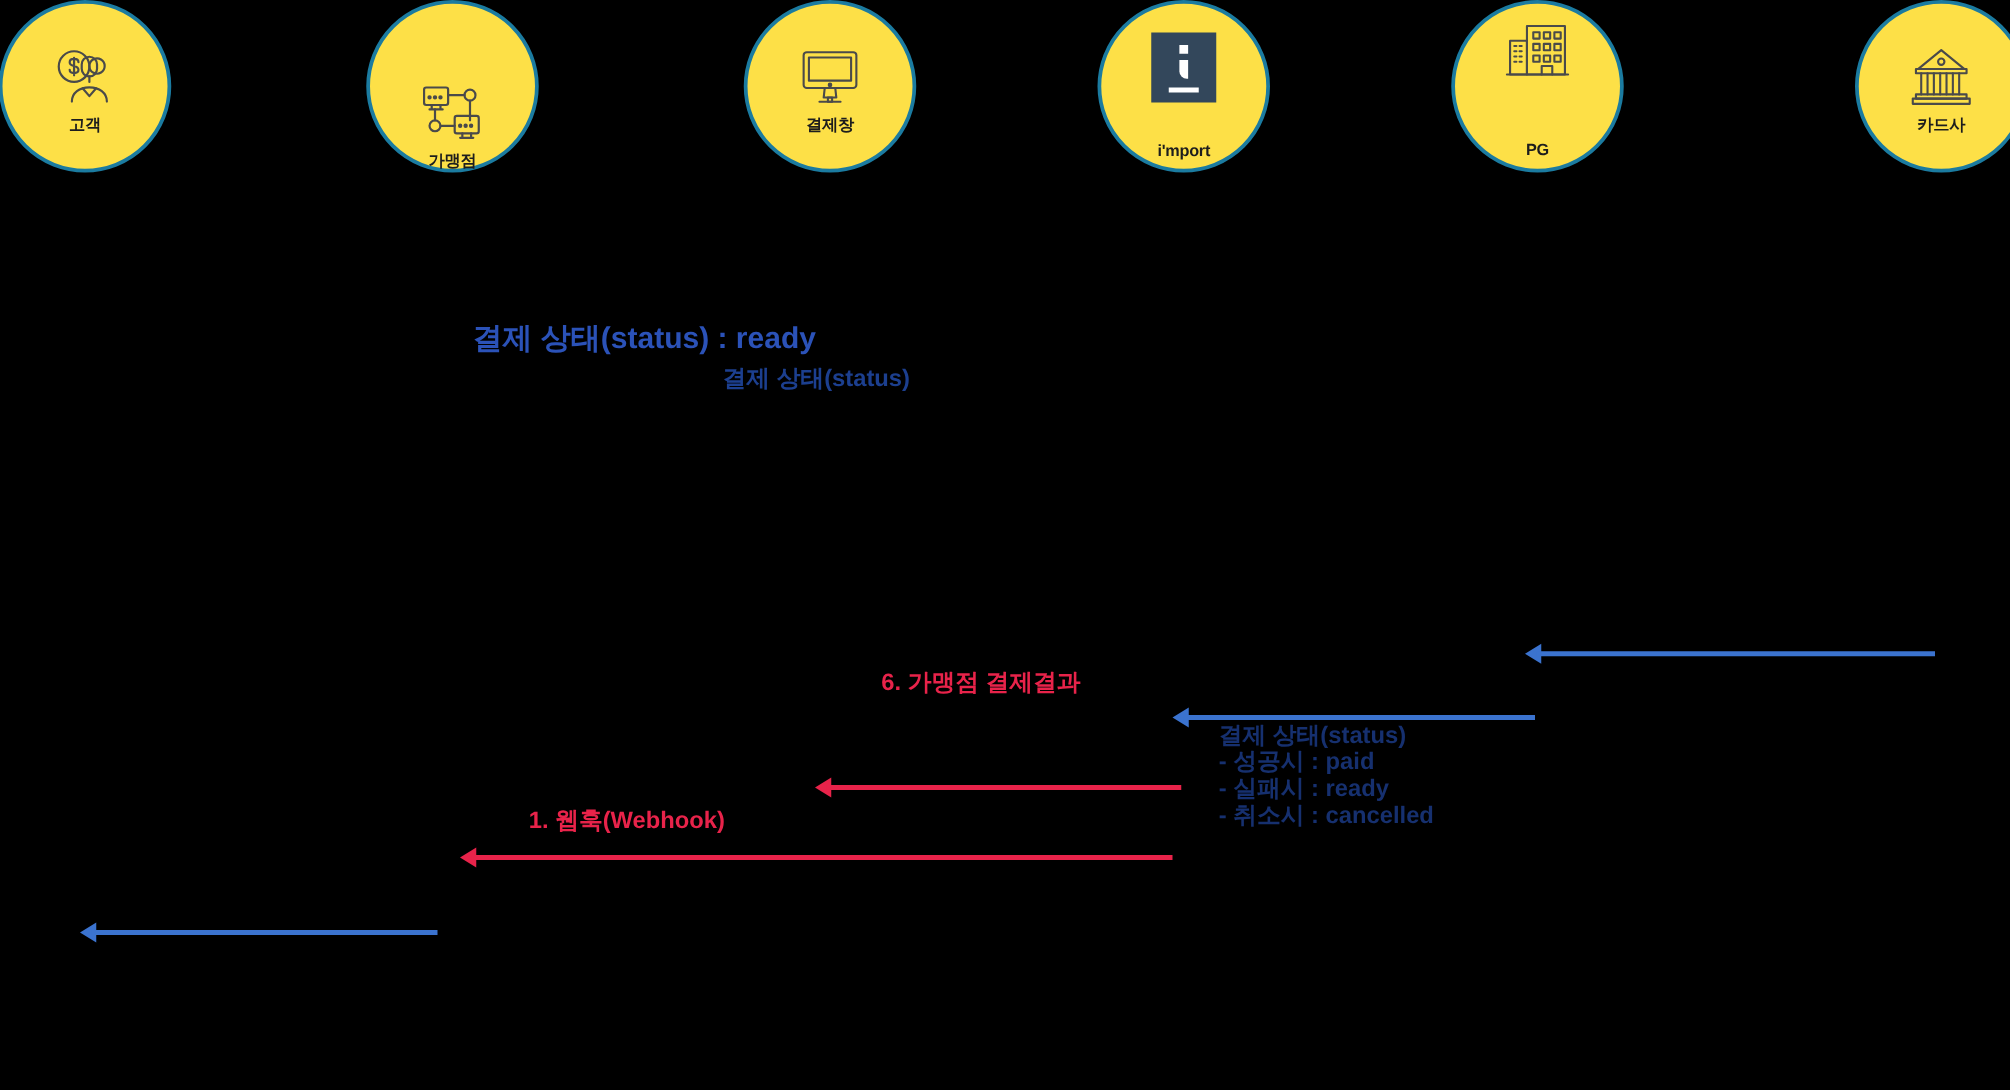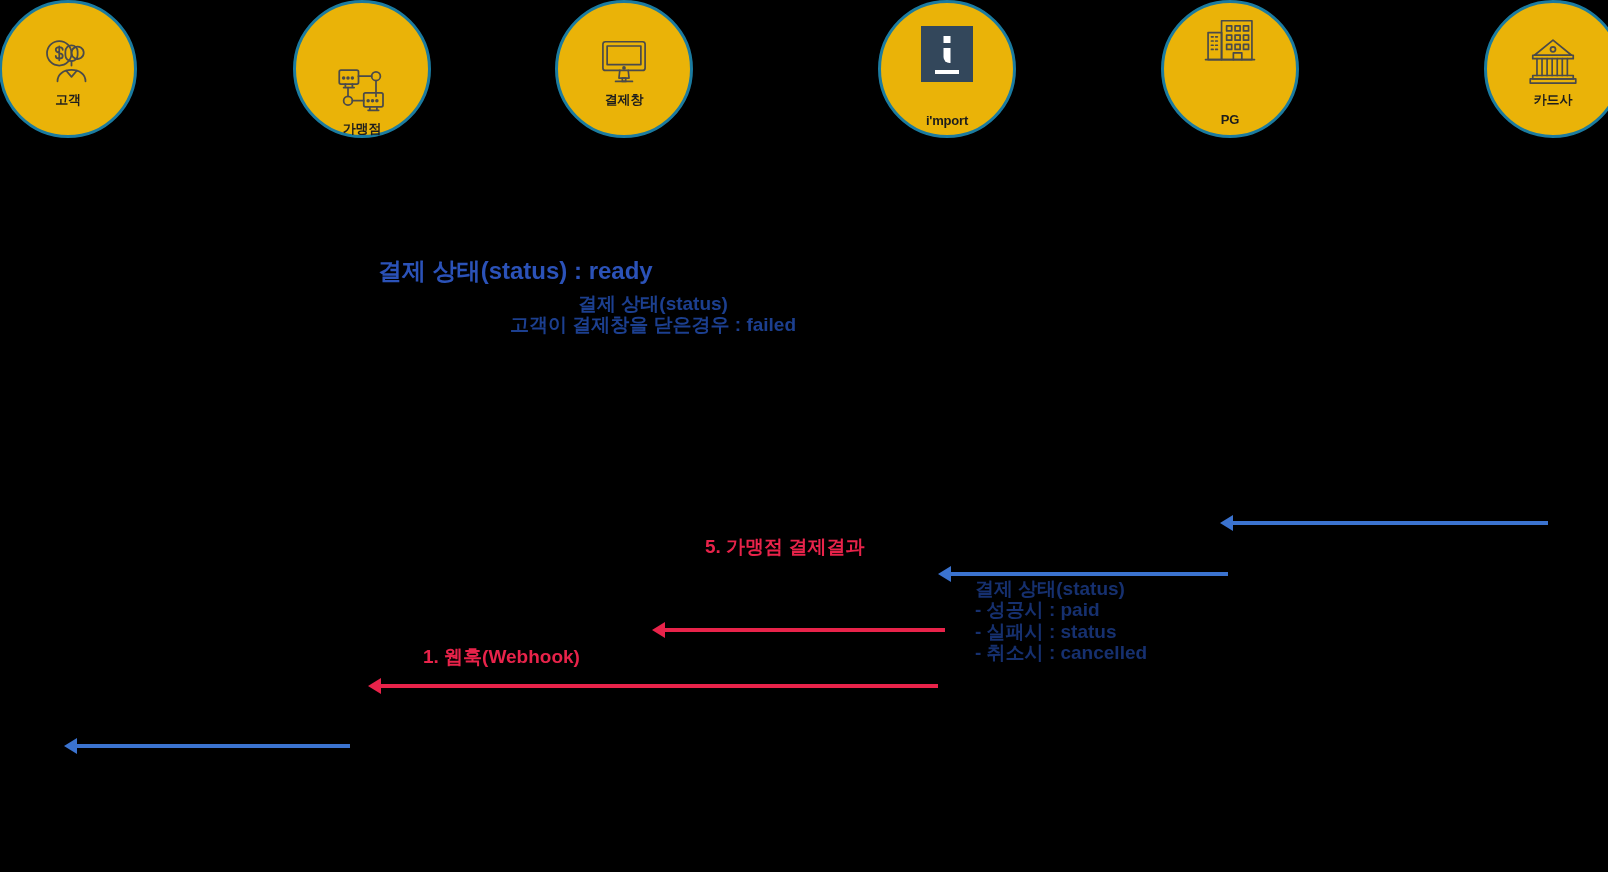--- a/index.html
+++ b/index.html
@@ -21,21 +21,21 @@
     width: 1608px;
     height: 872px;
   }
 
   
   .actor {
     position: absolute;
     width: 138px;
     height: 138px;
     border-radius: 50%;
-    background: #eab308;
+    background: #fde047;
     border: 3px solid #1b7ba0;
     box-sizing: border-box;
     display: flex;
     flex-direction: column;
     align-items: center;
     justify-content: center;
   }
   .actor .glyph {
     width: 60px;
     height: 58px;
@@ -176,21 +176,21 @@
           <circle cx="49" cy="43" r="1"></circle>
           <circle cx="48" cy="15" r="5"></circle>
           <path d="M28 15h15"></path>
           <circle cx="16" cy="43" r="5"></circle>
           <path d="M21 43h13"></path>
           <path d="M48 20v18M16 28v10"></path>
         </svg>
       </div>
       <div class="caption">가맹점</div>
     </div>
-    <div class="actor" style="left: 555px; top: 0px; text-align: right;">
+    <div class="actor" style="left: 595px; top: 0px; text-align: right;">
       <div class="glyph">
         <svg width="56" height="54" viewBox="0 0 64 64" fill="none" stroke="#4a4a4a" stroke-width="2" stroke-linecap="round" stroke-linejoin="round">
           <rect x="7" y="8" width="50" height="34" rx="3"></rect>
           <rect x="12" y="13" width="40" height="22"></rect>
           <circle cx="32" cy="39" r="1.2"></circle>
           <path d="M27 42l-1 9h12l-1-9M22 55h20"></path>
           <path d="M30 51h4v4h-4z"></path>
         </svg>
       </div>
       <div class="caption">결제창</div>
@@ -259,27 +259,26 @@
     </div>
     <div class="arrow blue" style="left: 64px; top: 744px; width: 286px;">
       <span class="head"></span>
       <span class="shaft"></span>
     </div>
     <div class="note blue-mid" style="top: 258px; left: 378px;">
       <span class="line">결제 상태(status) : ready</span>
     </div>
     <div class="note navy center" style="top: 293px; left: 653px; transform: translateX(-50%);">
       <span class="line">결제 상태(status)</span>
-      <span class="line">고객이 결제창을 닫은경우 : failed</span>
     </div>
     <div class="note red" style="top: 536px; left: 705px;">
-      <span class="line">5. 가맹점 결제결과</span>
+      <span class="line">6. 가맹점 결제결과</span>
     </div>
     <div class="note navy-dark" style="top: 578px; left: 975px;">
       <span class="line">결제 상태(status)</span>
       <span class="line">- 성공시 : paid</span>
-      <span class="line">- 실패시 : status</span>
+      <span class="line">- 실패시 : ready</span>
       <span class="line">- 취소시 : cancelled</span>
     </div>
     <div class="note red" style="top: 646px; left: 423px;">
       <span class="line">1. 웹훅(Webhook)</span>
     </div>
   </div>
 
 </body></html>

